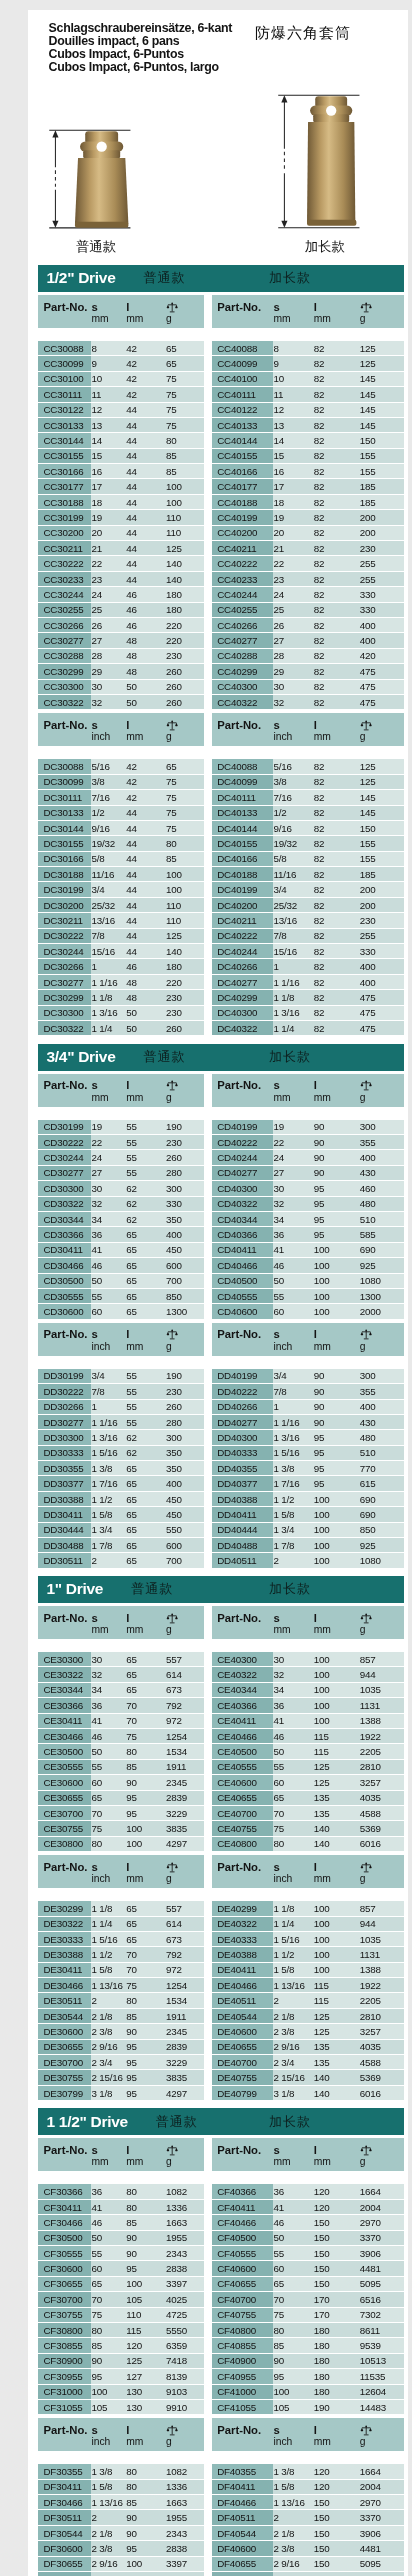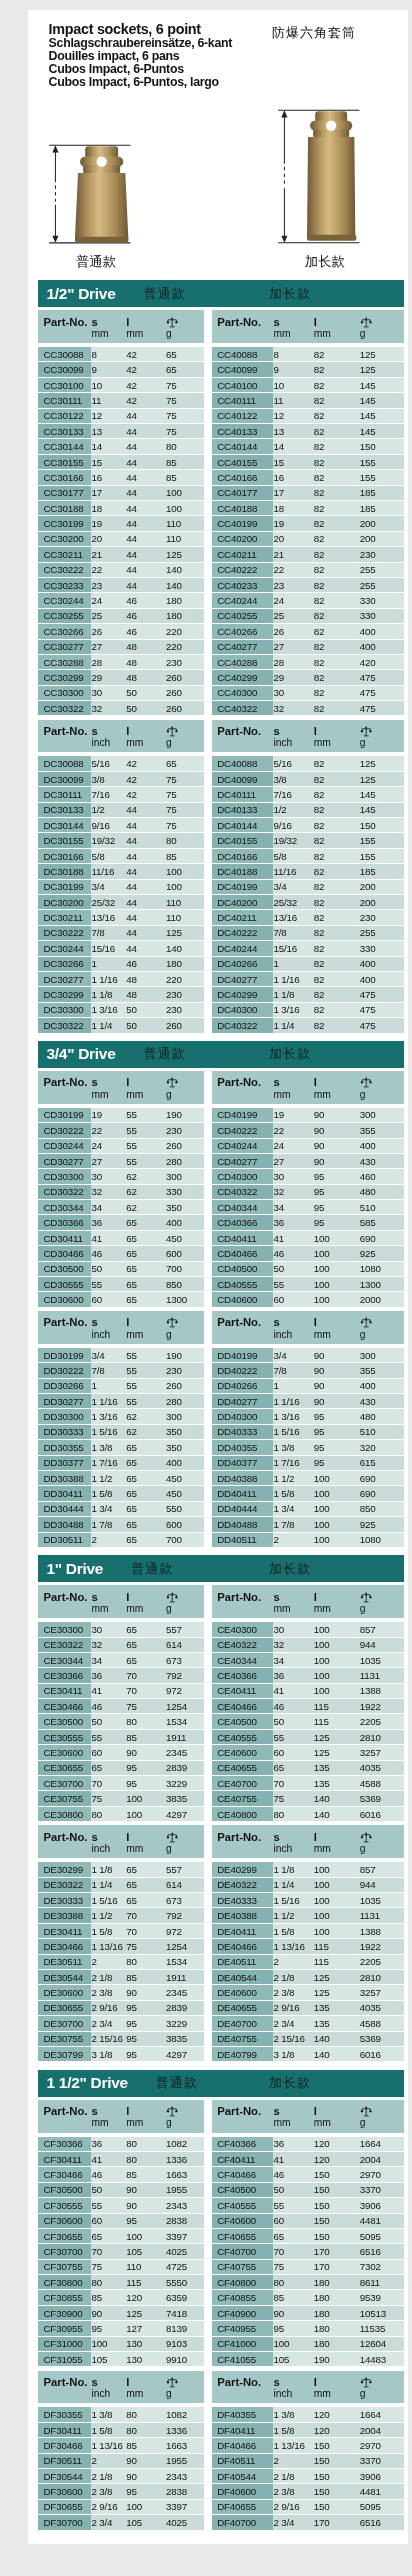--- a/index.html
+++ b/index.html
@@ -10,42 +10,42 @@
   .card{
     position:relative;margin:10.3px 4.1px 10.3px 28px;width:380px;
     background:#ffffff;padding:11.3px 3.6px 13.4px 10.3px;box-sizing:border-box;
   }
   .content{width:366px;}
   
   .titles{margin-left:10.3px;letter-spacing:-0.3px;}
   .t-en{font-size:14.4px;font-weight:bold;line-height:1.05;}
   .t-sub{font-size:12.4px;font-weight:bold;line-height:1.06;}
   .cn-title{
-    position:absolute;top:13.4px;left:244px;font-size:13px;letter-spacing:1px;
+    position:absolute;top:13.4px;left:227px;font-size:15px;letter-spacing:1px;
     color:#111;
   }
   
   .figures{display:flex;justify-content:space-between;align-items:flex-end;
     padding:13.4px 28px 2.1px 6.2px;}
   .figure{text-align:center;}
   .figure .cap{font-size:13.4px;margin-top:3.1px;color:#111;}
   
   .drive-band{
     position:relative;margin-top:7.2px;height:27px;background:var(--teal,#17706e);
     display:flex;align-items:center;
   }
   .drive-label{color:#fff;font-size:15.5px;font-weight:bold;margin-left:8.2px;letter-spacing:-0.3px;}
   .variant-normal{color:#0d1f1e;font-size:13px;margin-left:28px;letter-spacing:1px;}
   .variant-long{position:absolute;left:63%;color:#0d1f1e;font-size:13px;letter-spacing:1px;}
   
   .pair{display:flex;gap:7.7px;margin-top:3.1px;}
   .tbl{box-sizing:border-box;}
   .tbl.left{width:166px;}
   .tbl.right{width:192px;}
-  .thead{background:var(--head-bg,#a5c8c6);padding:5.2px 0 4.1px;margin-bottom:4px;}
+  .thead{background:var(--head-bg,#a5c8c6);padding:5.2px 0 4.1px;margin-bottom:13px;}
   .thr{display:grid;grid-template-columns:32% 21% 24% 23%;align-items:center;}
   .thr.r1 span{font-size:11.3px;font-weight:bold;}
   .thr.r2 span{font-size:10.3px;}
   .thr .cell0{padding-left:5.2px;}
   .scale-svg{display:inline-block;vertical-align:middle;}
   .tr{
     display:grid;grid-template-columns:32% 21% 24% 23%;align-items:center;
     height:14.4px;margin-bottom:1px;background:var(--row-bg,#d7e5e3);
   }
   .tr.alt{background:var(--row-bg-alt,#c9dcda);}
@@ -55,21 +55,20 @@
   .tr.alt .cell0{background:var(--part-bg-alt,#85b2b0);}
 </style>
 </head>
 <body>
 
 <div class="card">
   <div class="cn-title">防爆六角套筒</div>
 
   <div class="content">
     <div class="titles">
-      <div class="t-en">Impact sockets, 6 point</div>
       <div class="t-sub">Schlagschraubereinsätze, 6-kant</div>
       <div class="t-sub">Douilles impact, 6 pans</div>
       <div class="t-sub">Cubos Impact, 6-Puntos</div>
       <div class="t-sub">Cubos Impact, 6-Puntos, largo</div>
     </div>
 
     <div class="figures">
       <div class="figure">
         <svg width="103" height="112" viewBox="0 0 200 218">
           <defs>
@@ -1113,21 +1112,21 @@
             <div class="tr alt">
               <span class="cell cell0">DD40333</span>
               <span class="cell cell1">1 5/16</span>
               <span class="cell cell2">95</span>
               <span class="cell cell3">510</span>
             </div>
             <div class="tr">
               <span class="cell cell0">DD40355</span>
               <span class="cell cell1">1 3/8</span>
               <span class="cell cell2">95</span>
-              <span class="cell cell3">320</span>
+              <span class="cell cell3">770</span>
             </div>
             <div class="tr alt">
               <span class="cell cell0">DD40377</span>
               <span class="cell cell1">1 7/16</span>
               <span class="cell cell2">95</span>
               <span class="cell cell3">615</span>
             </div>
             <div class="tr">
               <span class="cell cell0">DD40388</span>
               <span class="cell cell1">1 1/2</span>

